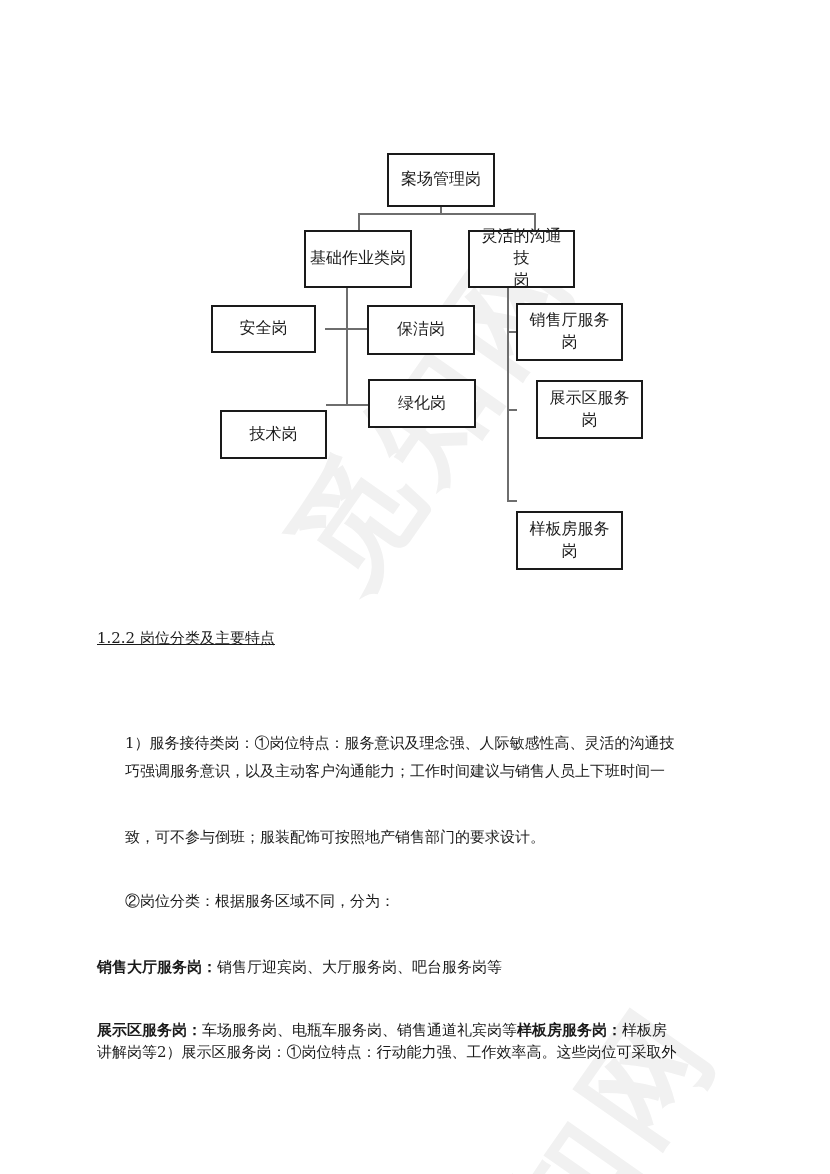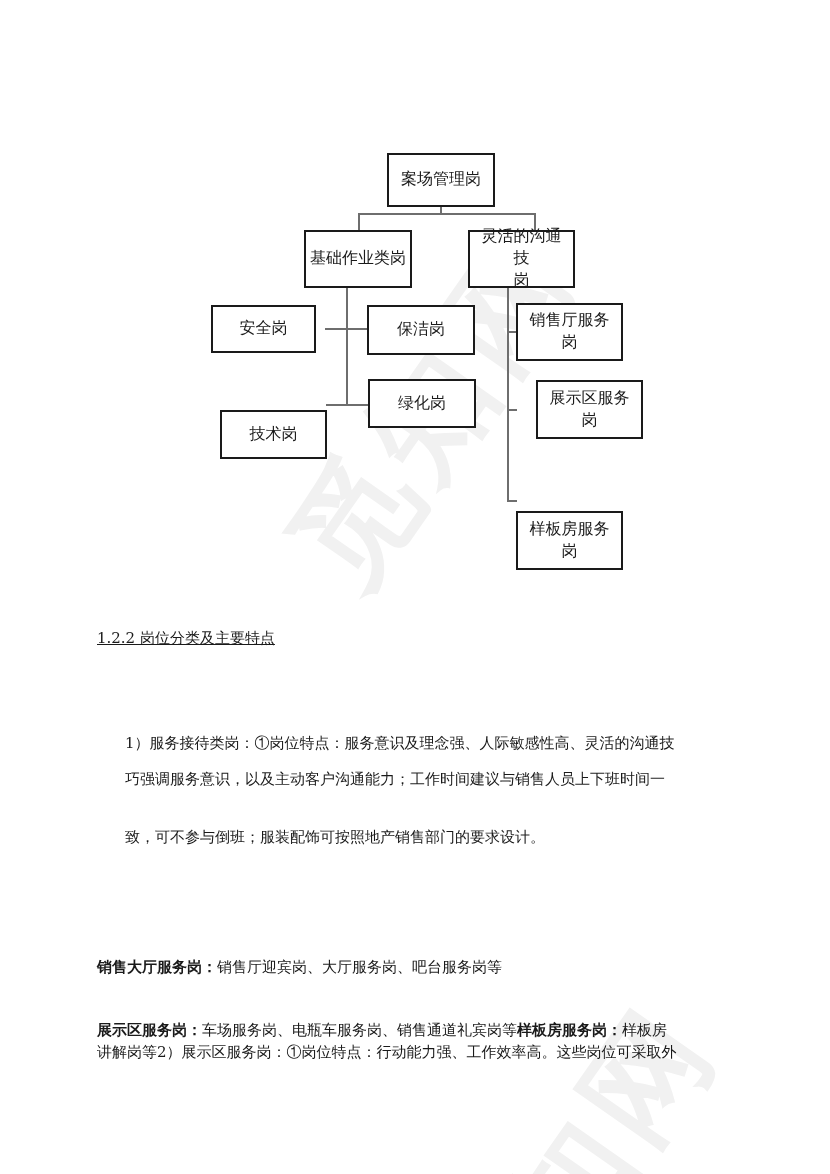--- a/index.html
+++ b/index.html
@@ -89,22 +89,23 @@
     </div>
     <div class="box" style="left:516px; top:471px; width:107px; height:59px; flex-direction:column;margin-top:40px;">
       <span>样板房服务</span>
       <span>岗</span>
     </div>
   </div>
 
   <div class="txt" style="left:97px; top:627px;text-decoration:underline;">1.2.2 岗位分类及主要特点</div>
 
   <div class="txt" style="left:125px; top:693px;margin-top:39px;">1）服务接待类岗：①岗位特点：服务意识及理念强、人际敏感性高、灵活的沟通技</div>
-  <div class="txt" style="left:125px; top:760px;margin-top:8px;">巧强调服务意识，以及主动客户沟通能力；工作时间建议与销售人员上下班时间一</div>
+  <div class="txt" style="left:125px; top:760px;">巧强调服务意识，以及主动客户沟通能力；工作时间建议与销售人员上下班时间一</div>
   <div class="txt" style="left:125px; top:826px;">致，可不参与倒班；服装配饰可按照地产销售部门的要求设计。</div>
+  <div class="txt" style="left:125px; top:890px;">②岗位分类：根据服务区域不同，分为：</div>
 
   <div class="txt" style="left:97px; top:1019px;">
     <span class="bold">展示区服务岗：</span><span>车场服务岗、电瓶车服务岗、销售通道礼宾岗等</span><span class="bold">样板房服务岗：</span><span>样板房</span>
   </div>
 
   <div class="txt" style="left:97px; top:956px;">
     <span class="bold">销售大厅服务岗：</span><span>销售厅迎宾岗、大厅服务岗、吧台服务岗等</span>
   </div>
   <div class="txt" style="left:97px; top:1041px;">讲解岗等2）展示区服务岗：①岗位特点：行动能力强、工作效率高。这些岗位可采取外</div>
 

